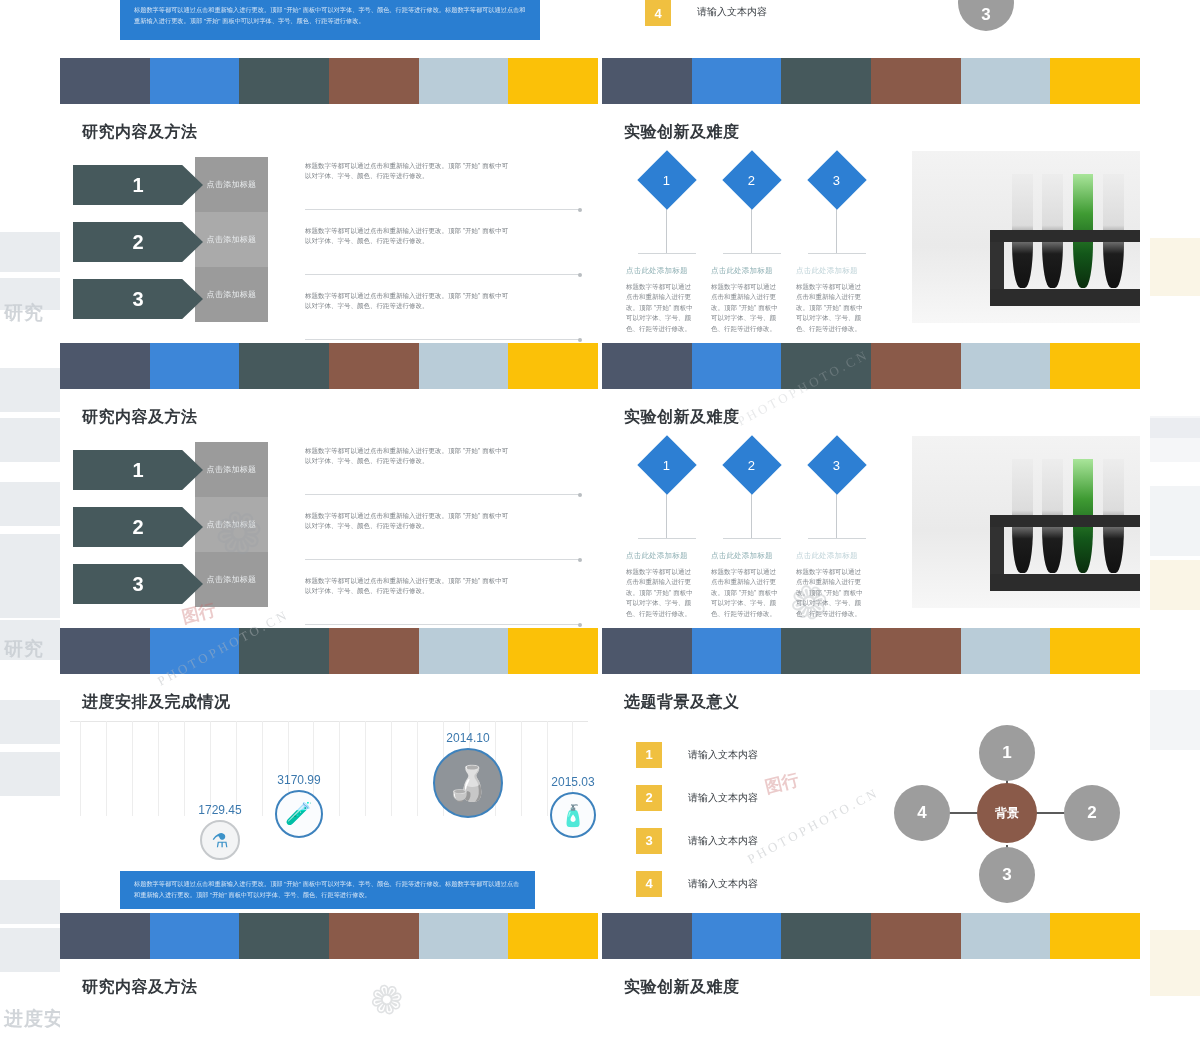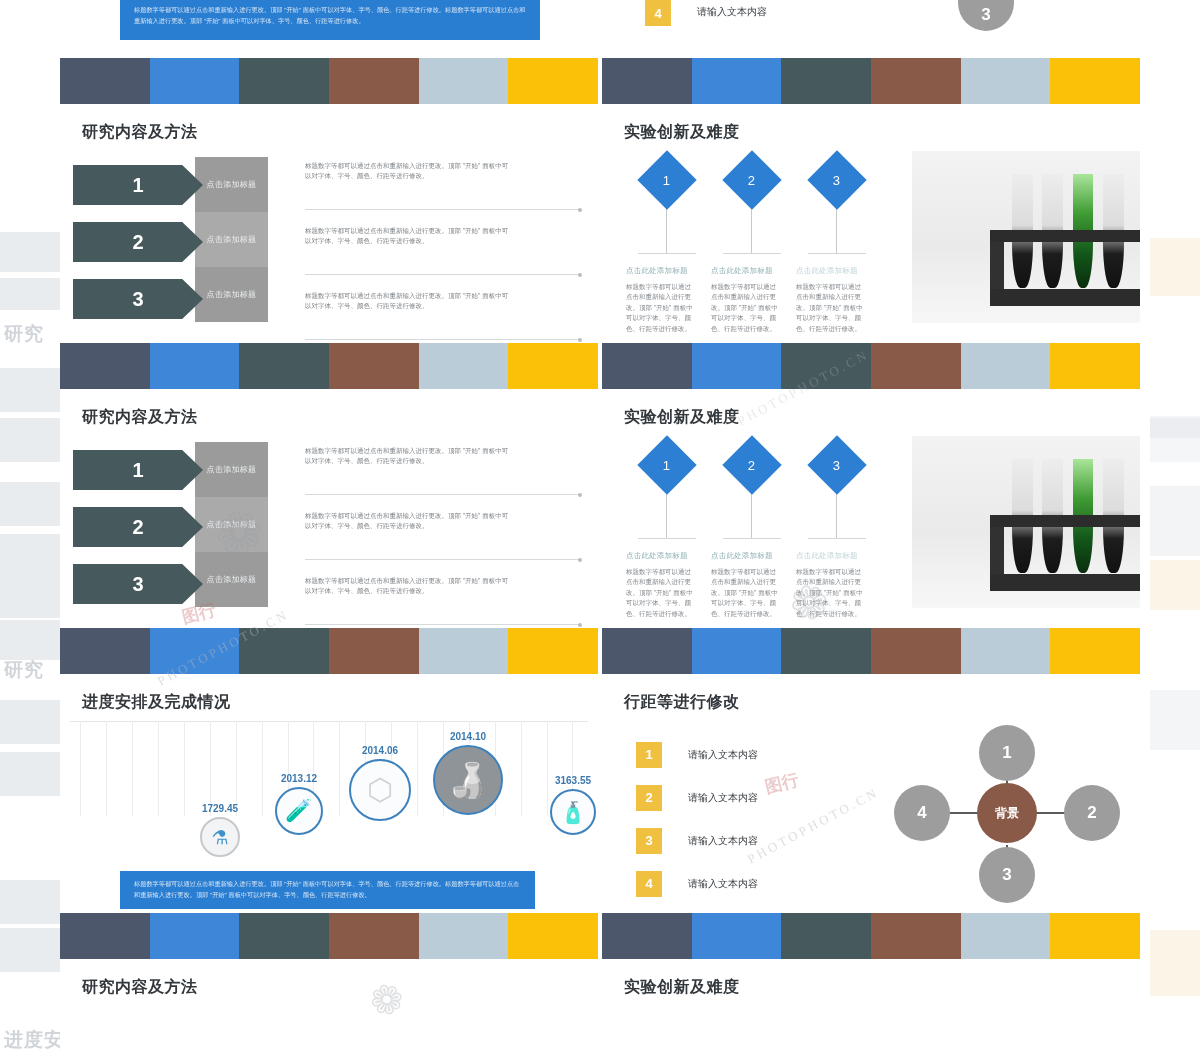--- a/index.html
+++ b/index.html
@@ -15,21 +15,21 @@
   #bg-left, #bg-right {
     position:absolute; top:0; bottom:0;
     pointer-events:none;
   }
   #bg-left { left:0; width:60px; }
   #bg-right { right:0; width:50px; }
   .bgstripe { position:absolute; left:0; right:0; background:#e2e6ea; opacity:.75; }
   .bgstripe.warm { background:#f6ecd2; opacity:.55; }
   .bgghost {
     position:absolute; left:4px; font-weight:bold; color:#c9ced3;
-    font-size:19px; letter-spacing:1px; white-space:nowrap; opacity:.85;margin-top:21px;
+    font-size:19px; letter-spacing:1px; white-space:nowrap; opacity:.85;
   }
 
   
   #deck {
     position:absolute; left:60px; top:0; width:1080px; height:1050px;
     background:#ffffff;
   }
 
   
   .colorband { display:flex; width:100%; height:46px; }
@@ -126,21 +126,21 @@
   .tube.t3 { left:52%;
     background:linear-gradient(180deg,#a9e59a 0%,#3f9b33 35%,#13571a 70%,#0a2d0d 100%); }
   .tube.t4 { left:71%; }
 
   
   .timeline-body { position:relative; height:200px; }
   .tl-grid { position:absolute; left:10px; right:10px; top:8px; height:95px; }
   .tl-grid .tick { position:absolute; top:0; bottom:0; width:1px; background:#ededed; }
   .tl-grid .topline { position:absolute; left:0; right:0; top:0; height:1px; background:#e6e6e6; }
   .tlitem { position:absolute; text-align:center; }
-  .tl-date { font-size:10px; color:#3b78ad; font-weight:bold; margin-bottom:3px; }
+  .tl-date { font-size:12px; color:#3b78ad; font-weight:normal; margin-bottom:3px; }
   .tl-circle {
     border-radius:50%; border:2px solid #3d82bd; background:#fafcfe;
     margin:0 auto; position:relative; overflow:hidden;
   }
   .tl-circle.grayring { border-color:#c6c9cc; background:#f3f4f5; }
   .tl-emoji {
     position:absolute; left:0; right:0; top:50%; transform:translateY(-50%);
     text-align:center; line-height:1;
   }
   .infobox {
@@ -494,53 +494,47 @@
 
 
         <div class="tlitem" style="left:118px;top:90px;width:84px">
           <div class="tl-date">1729.45</div>
           <div class="tl-circle grayring" style="width:40px;height:40px">
             <div class="tl-emoji" style="font-size:19px;color:#3d93c9">⚗</div>
           </div>
         </div>
 
         <div class="tlitem" style="left:196px;top:60px;width:86px">
-          <div class="tl-date">2013.12</div>
+          <div class="tl-date">3170.99</div>
           <div class="tl-circle" style="width:48px;height:48px">
             <div class="tl-emoji" style="font-size:22px">🧪</div>
           </div>
         </div>
 
-        <div class="tlitem" style="left:272px;top:32px;width:96px">
-          <div class="tl-date">2014.06</div>
-          <div class="tl-circle" style="width:62px;height:62px">
-            <div class="tl-emoji" style="font-size:30px;color:#cfd4d8">⬡</div>
-          </div>
-        </div>
 
         <div class="tlitem" style="left:356px;top:18px;width:104px">
           <div class="tl-date">2014.10</div>
           <div class="tl-circle" style="width:70px;height:70px;background:#8f9499">
             <div class="tl-emoji" style="font-size:34px;filter:grayscale(1)">🍶</div>
           </div>
         </div>
 
         <div class="tlitem" style="left:470px;top:62px;width:86px">
-          <div class="tl-date">3163.55</div>
+          <div class="tl-date">2015.03</div>
           <div class="tl-circle" style="width:46px;height:46px">
             <div class="tl-emoji" style="font-size:21px">🧴</div>
           </div>
         </div>
 
         <div class="infobox">标题数字等都可以通过点击和重新输入进行更改。顶部 "开始" 面板中可以对字体、字号、颜色、行距等进行修改。标题数字等都可以通过点击和重新输入进行更改。顶部 "开始" 面板中可以对字体、字号、颜色、行距等进行修改。</div>
       </div>
     </div>
 
     <div class="slide">
-      <div class="slide-title">行距等进行修改</div>
+      <div class="slide-title">选题背景及意义</div>
       <div class="bg-body">
         <div class="numlist">
           <div class="numrow">
             <div class="numbox">1</div>
             <div class="numtxt">请输入文本内容</div>
           </div>
           <div class="numrow">
             <div class="numbox">2</div>
             <div class="numtxt">请输入文本内容</div>
           </div>

